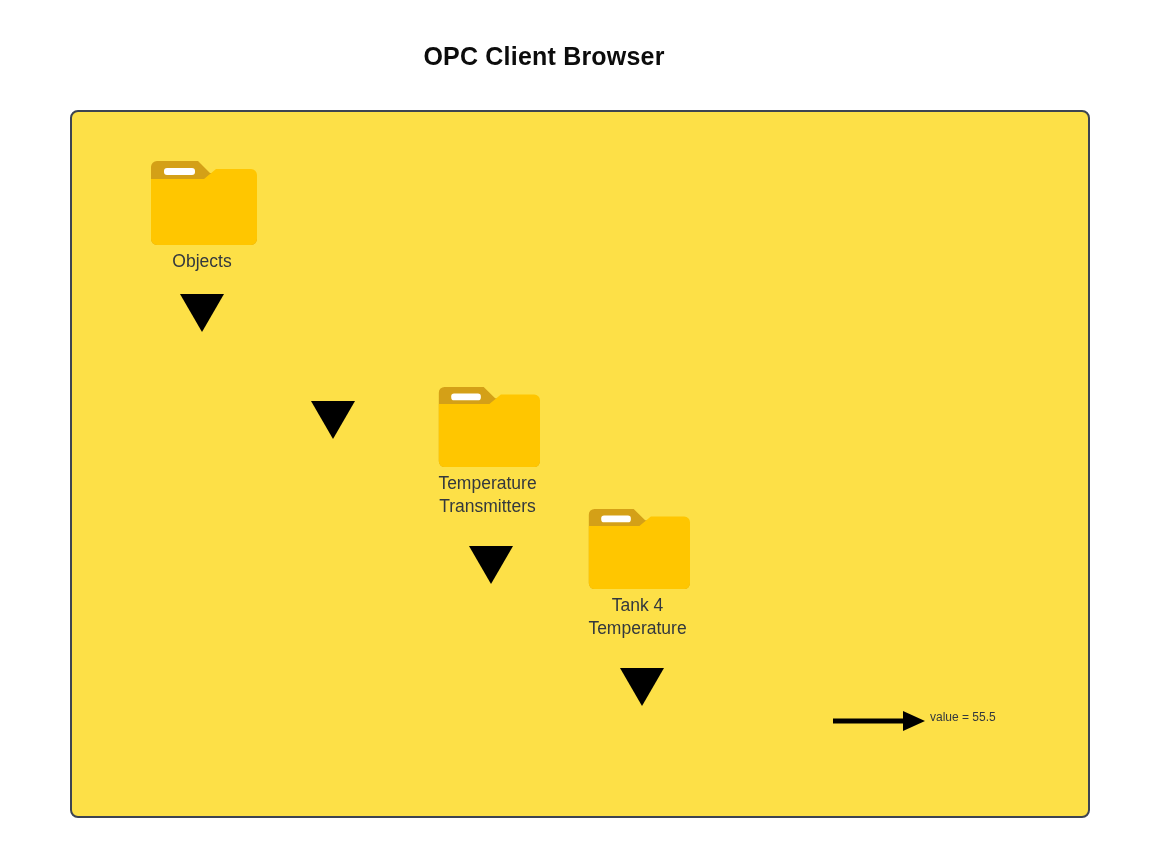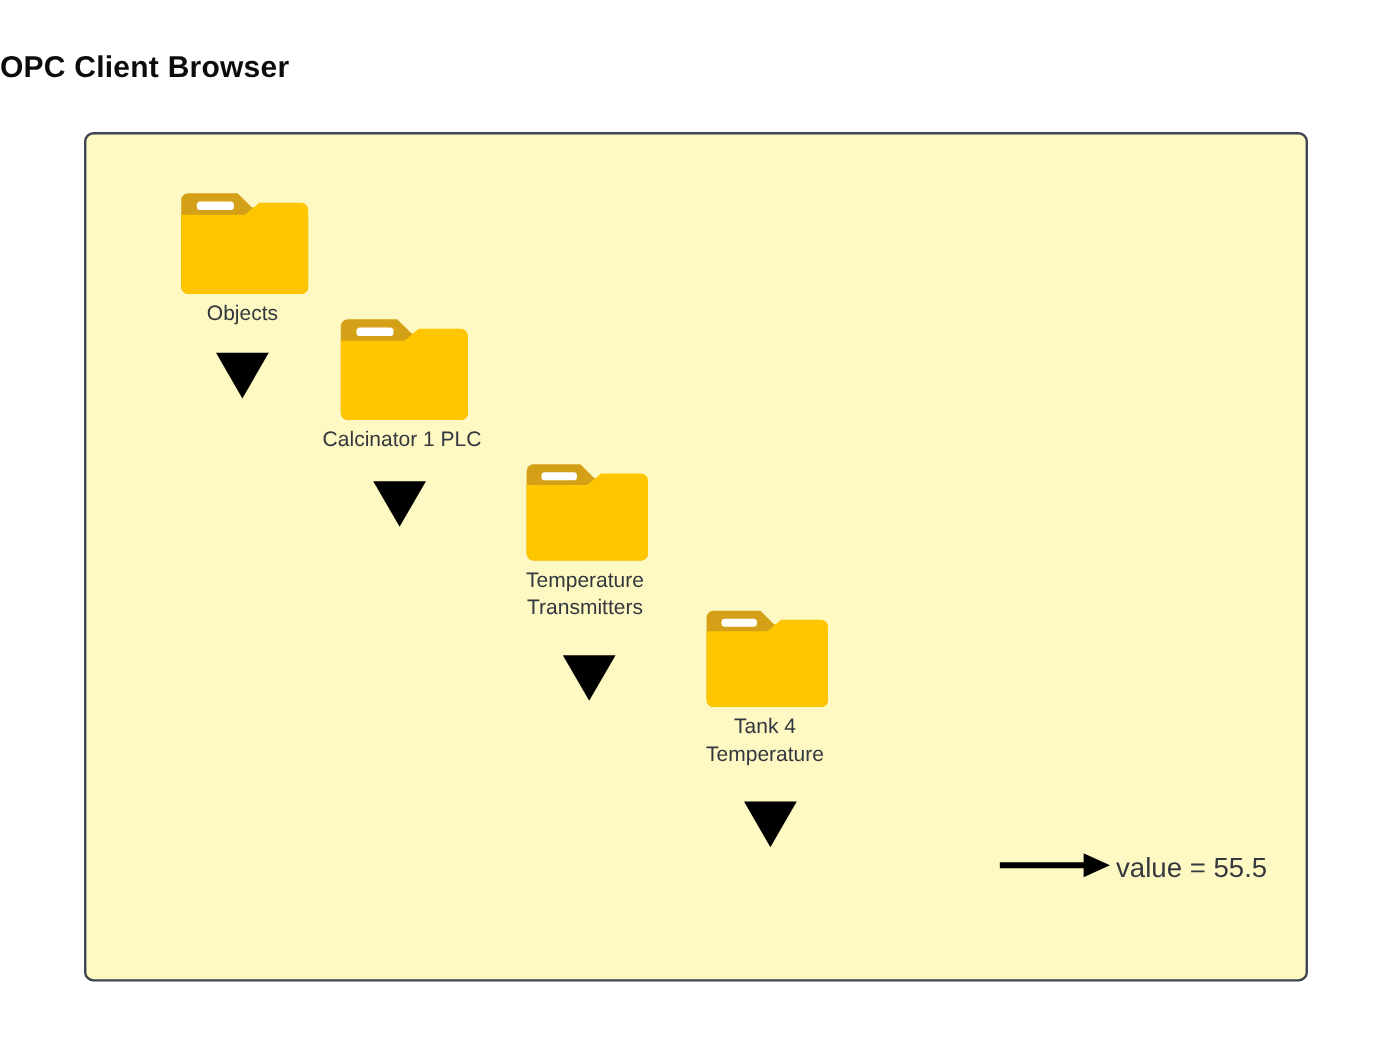--- a/index.html
+++ b/index.html
@@ -13,36 +13,37 @@
     position: relative;
     font-family: "Liberation Sans", sans-serif;
     overflow: hidden;
   }
 
   #page-title {
     position: absolute;
     left: 0;
     top: 42px;
     width: 1088px;
+    text-align: center;
     font-size: 25px;
     font-weight: bold;
     color: #0c0c0c;
     letter-spacing: 0.2px;
   }
 
   #canvas-frame {
     position: absolute;
     left: 70px;
     top: 110px;
     width: 1020px;
     height: 708px;
     box-sizing: border-box;
     border: 2px solid #3d4452;
     border-radius: 8px;
-    background: #fef9c3;
+    background: #fde047;
   }
 
   .node {
     position: absolute;
   }
 
   .folder {
     position: relative;
     display: block;
   }
@@ -70,21 +71,21 @@
     border-top: 38px solid #000000;
   }
 
   .value-connector {
     position: absolute;
   }
   .value-connector svg { display: block; }
 
   .value-text {
     position: absolute;
-    font-size: 23px;
+    font-size: 12px;
     color: #33383e;
     white-space: pre;
   }
 </style>
 </head>
 <body>
 
 <div id="page-title">OPC Client Browser</div>
 
 <div id="canvas-frame">
@@ -95,30 +96,20 @@
         <path d="M4 10 a6 6 0 0 1 6 -6 L51 4 L63 16 L104 16 a6 6 0 0 1 6 6 L110 82 a6 6 0 0 1 -6 6 L10 88 a6 6 0 0 1 -6 -6 Z" fill="#d4a017"></path>
         <path d="M4 22 L57 22 L69 12 L104 12 a6 6 0 0 1 6 6 L110 82 a6 6 0 0 1 -6 6 L10 88 a6 6 0 0 1 -6 -6 Z" fill="#ffc600"></path>
         <rect x="17" y="11" width="31" height="7" rx="3" fill="#ffffff"></rect>
       </svg>
     </span>
     <span class="node-label">Objects</span>
   </div>
 
   <div class="arrow-down" style="left:108px; top:182px;"></div>
 
-  <div class="node" style="left:208px; top:150px; width:110px; height:92px;">
-    <span class="folder">
-      <svg width="110" height="92" viewBox="0 0 110 92">
-        <path d="M4 10 a6 6 0 0 1 6 -6 L51 4 L63 16 L104 16 a6 6 0 0 1 6 6 L110 82 a6 6 0 0 1 -6 6 L10 88 a6 6 0 0 1 -6 -6 Z" fill="#d4a017"></path>
-        <path d="M4 22 L57 22 L69 12 L104 12 a6 6 0 0 1 6 6 L110 82 a6 6 0 0 1 -6 6 L10 88 a6 6 0 0 1 -6 -6 Z" fill="#ffc600"></path>
-        <rect x="17" y="11" width="31" height="7" rx="3" fill="#ffffff"></rect>
-      </svg>
-    </span>
-    <span class="node-label">Calcinator 1 PLC</span>
-  </div>
 
   <div class="arrow-down" style="left:239px; top:289px;"></div>
 
   <div class="node" style="left:363px; top:271px; width:105px; height:88px;">
     <span class="folder">
       <svg width="105" height="88" viewBox="0 0 110 92">
         <path d="M4 10 a6 6 0 0 1 6 -6 L51 4 L63 16 L104 16 a6 6 0 0 1 6 6 L110 82 a6 6 0 0 1 -6 6 L10 88 a6 6 0 0 1 -6 -6 Z" fill="#d4a017"></path>
         <path d="M4 22 L57 22 L69 12 L104 12 a6 6 0 0 1 6 6 L110 82 a6 6 0 0 1 -6 6 L10 88 a6 6 0 0 1 -6 -6 Z" fill="#ffc600"></path>
         <rect x="17" y="11" width="31" height="7" rx="3" fill="#ffffff"></rect>
       </svg>

